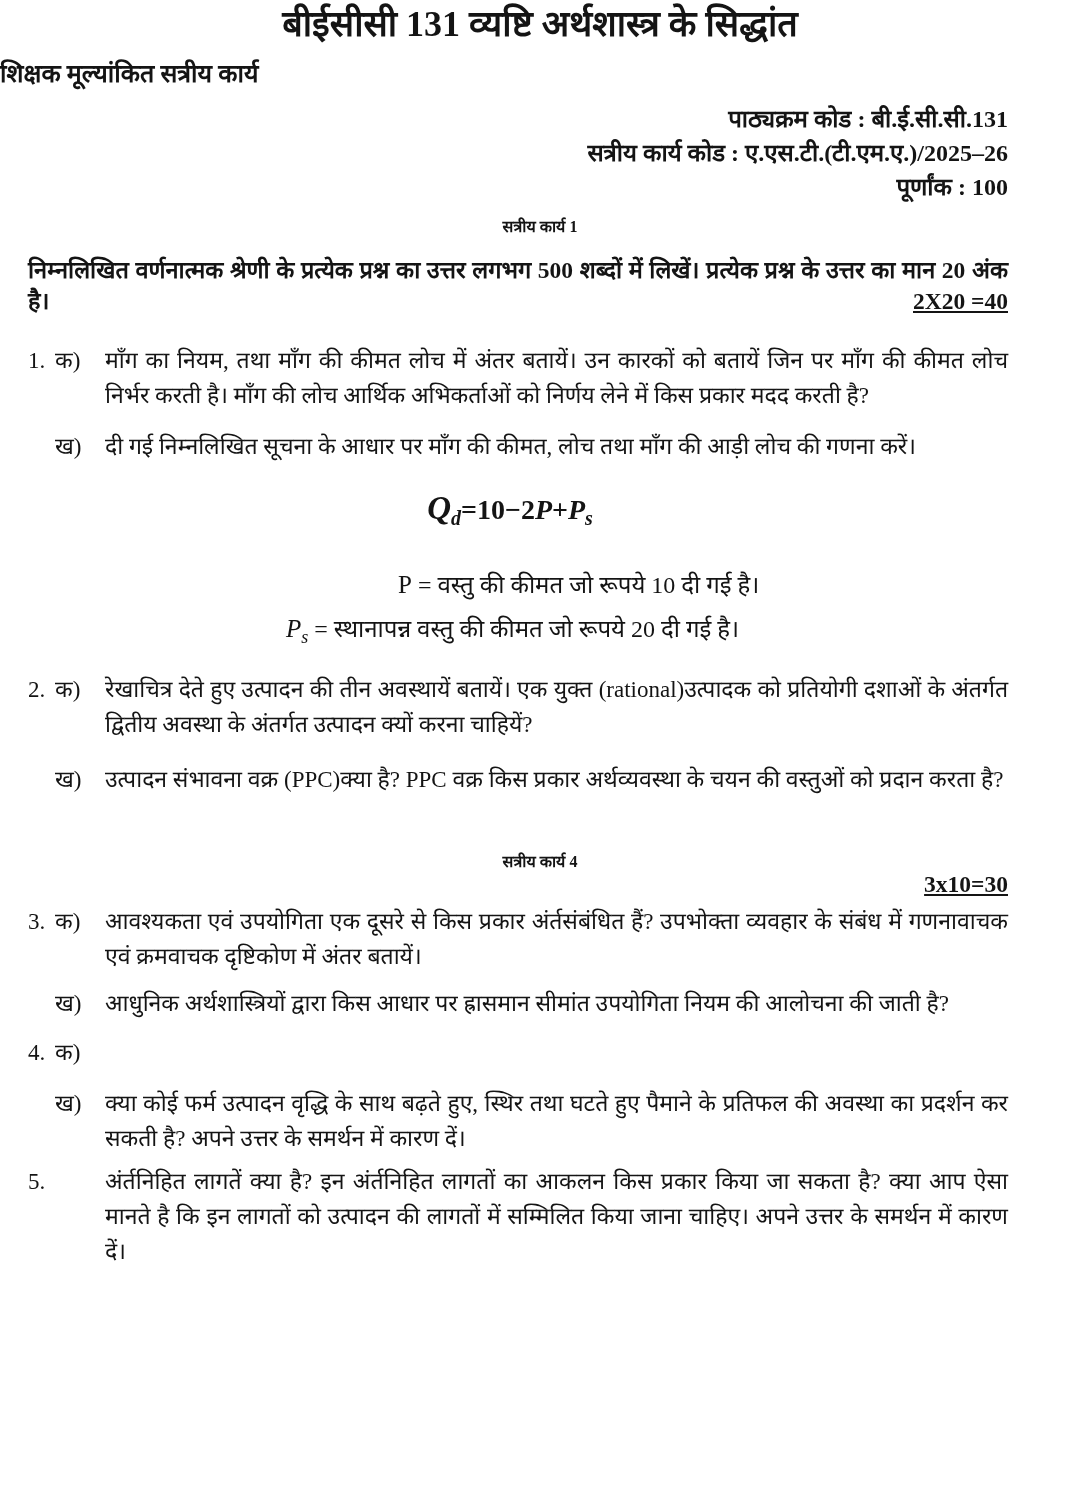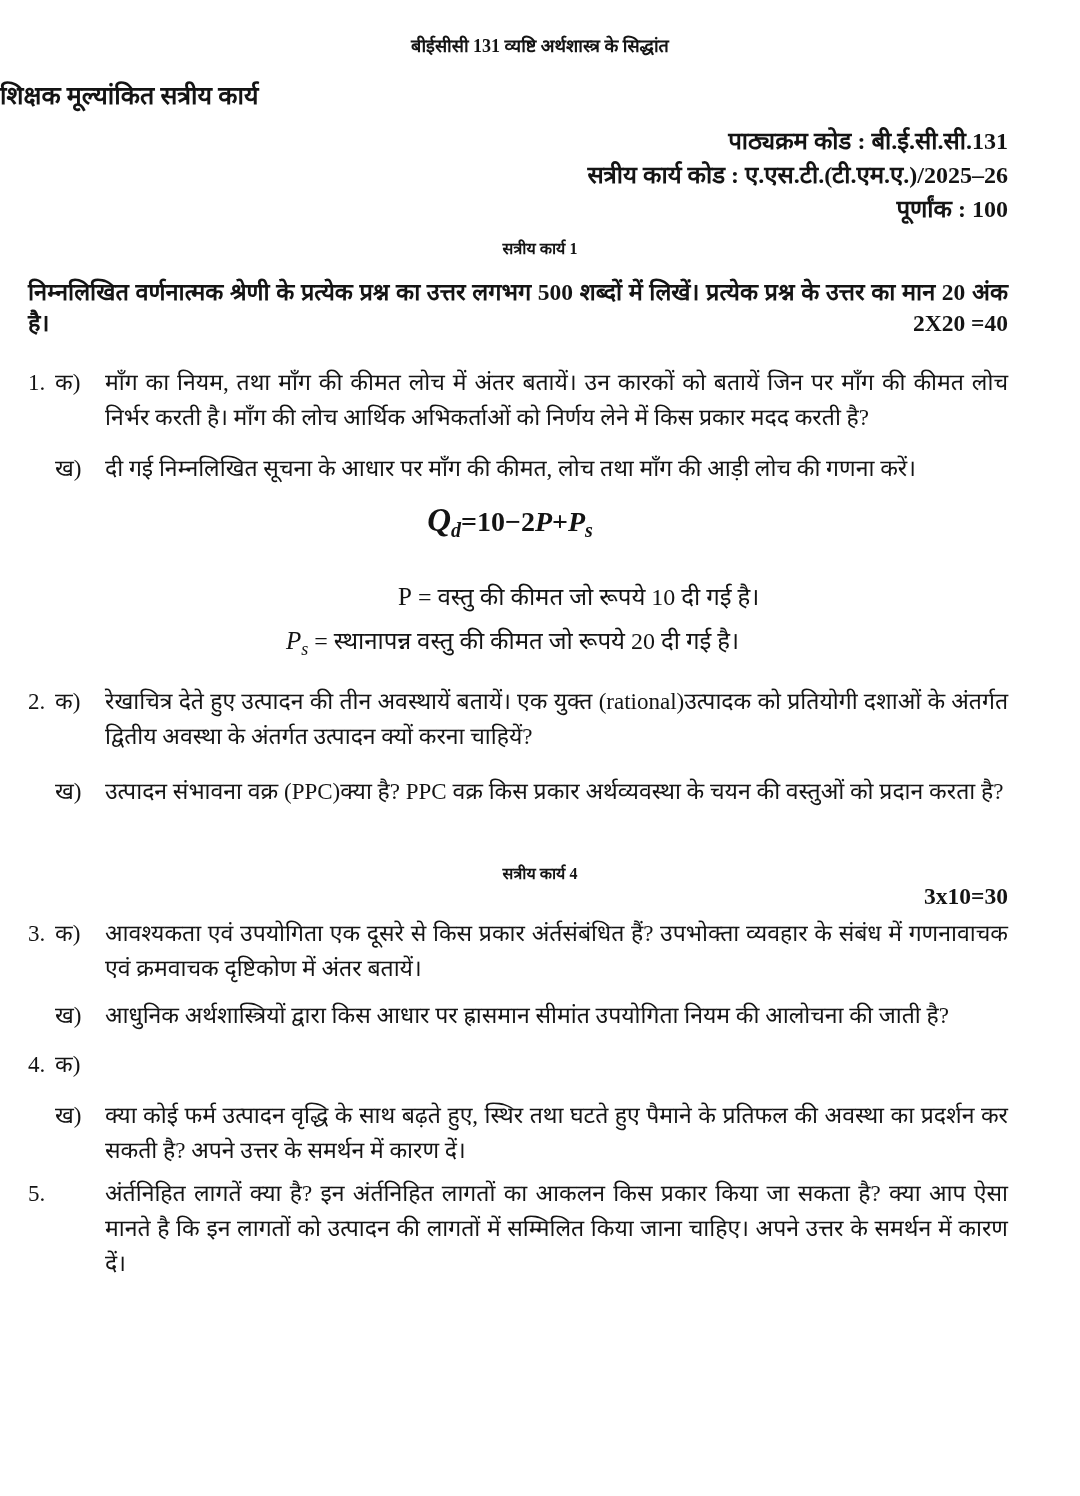--- a/index.html
+++ b/index.html
@@ -6,23 +6,23 @@
   body {
     width: 1080px;
     height: 1496px;
     background: #ffffff;
     color: #141414;
     font-family: "Liberation Serif", serif;
     overflow: hidden;
   }
   .doc-title {
     margin: 0;
-    padding-top: 30px;
+    padding-top: 8px;
     text-align: center;
-    font-size: 18px;
+    font-size: 36px;
     font-weight: 700;
     line-height: 33px;
   }
   .doc-subtitle {
     margin: 0;
     margin-top: 16px;
     font-size: 25px;
     font-weight: 700;
     line-height: 33px;
   }
@@ -53,20 +53,21 @@
     text-align: justify;
   }
   .instr-2 { margin-top: 22px; }
   .instr .marks {
     position: absolute;
     right: 0;
     bottom: 0;
     font-weight: 700;
     white-space: nowrap;
     background: #ffffff;
+    text-decoration: underline;
   }
   .q-row {
     display: grid;
     grid-template-columns: 27px 50px auto;
     padding: 0 72px 0 28px;
     font-size: 23px;
     line-height: 35px;
   }
   .q-num, .q-label { font-size: 23px; }
   .q-text {
@@ -76,21 +77,21 @@
   .mt-q1a { margin-top: 26px; }
   .mt-q1b { margin-top: 16px; }
   .mt-q2a { margin-top: 24px; }
   .mt-q2b { margin-top: 20px; }
   .mt-q3a { margin-top: 26px; }
   .mt-q3b { margin-top: 12px; }
   .mt-q4a { margin-top: 14px; }
   .mt-q4b { margin-top: 16px; }
   .mt-q5  { margin-top: 8px;  }
   .eq {
-    margin-top: 14px;
+    margin-top: 24px;
     text-align: center;
     padding-right: 60px;
     font-weight: 700;
     font-size: 28px;
     line-height: 40px;
   }
   .eq-var { font-style: italic; }
   .eq-q { font-size: 33px; }
   .eq-sub {
     font-style: italic;

